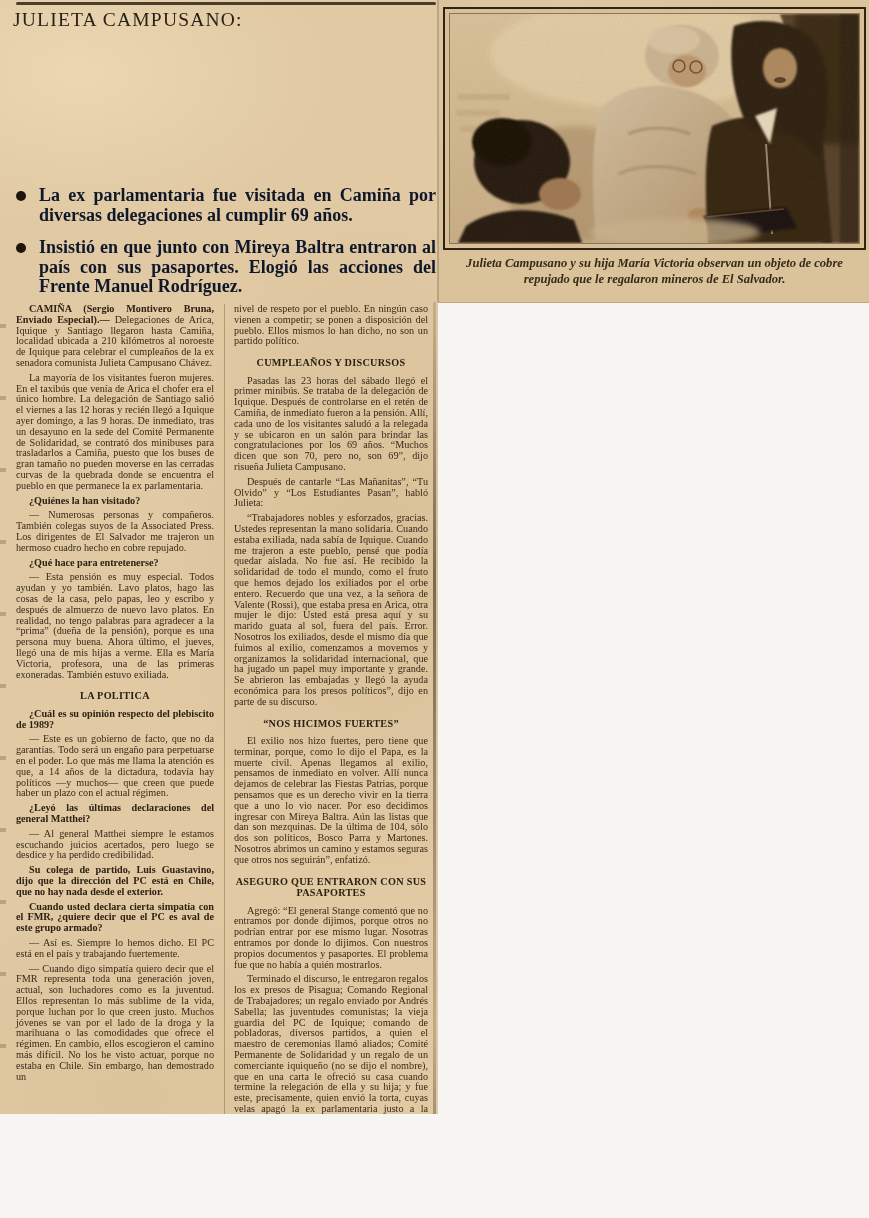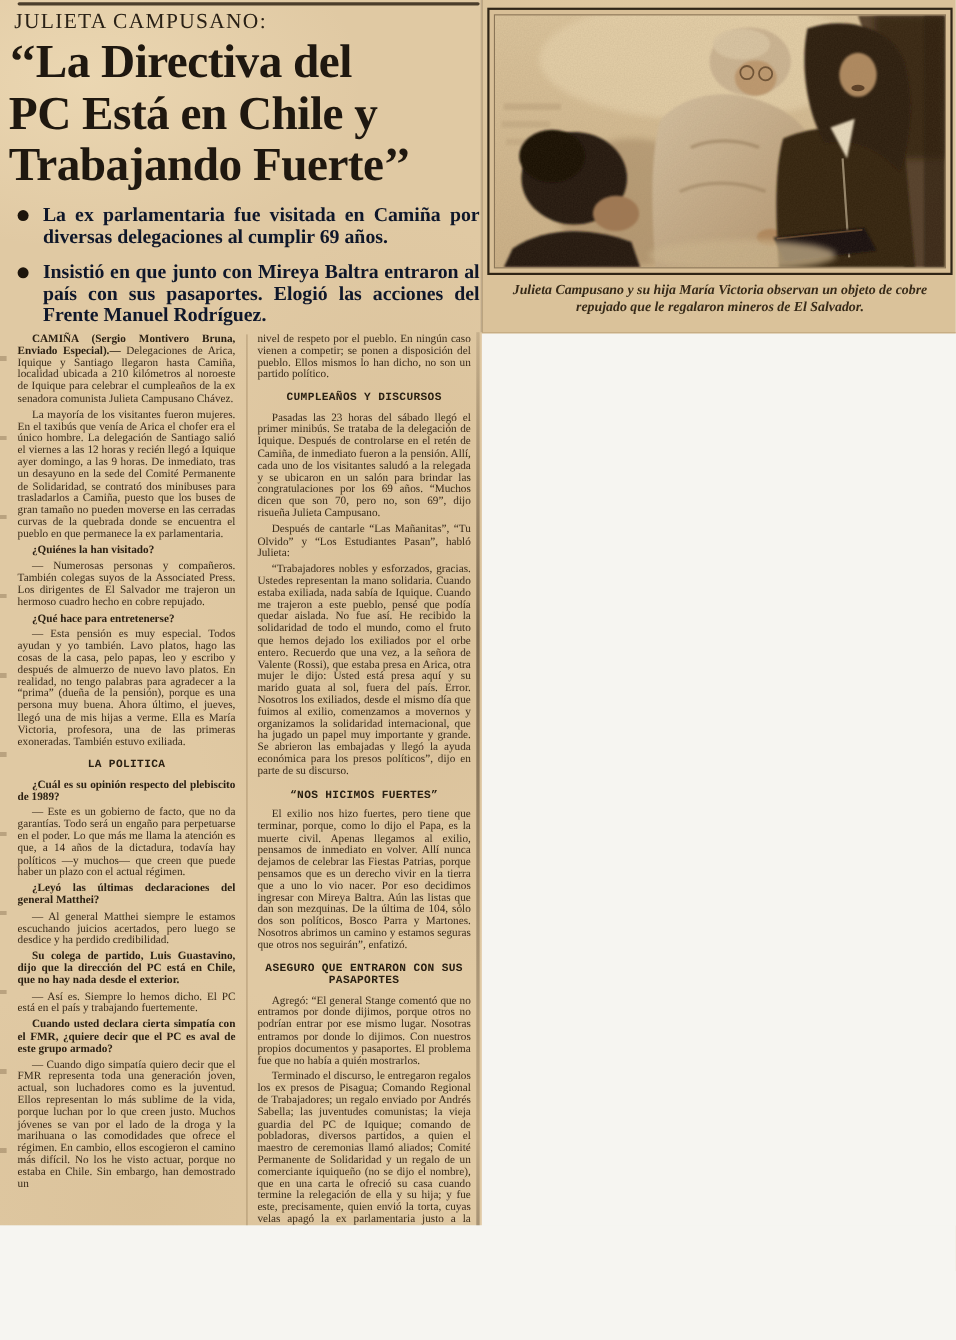--- a/index.html
+++ b/index.html
@@ -47,21 +47,21 @@
     font-size:12.6px;line-height:15.5px;font-style:italic;font-weight:700;
     color:#372a18;text-align:center;}
   
   .col{position:absolute;top:300px;height:914px;overflow:hidden;
     font-size:10.2px;line-height:10.8px;color:#382a19;text-align:justify;}
   .col1{left:12px;width:206px;}
   .col2{left:230px;width:202px;}
   .para{margin:4px;text-indent:13px;}
   .para.noindent{text-indent:0;}
   .para.question{font-weight:700;color:#2c2113;}
-  .para.subhead{font-weight:700;text-align:center;text-indent:0;margin:10px 4px 7px;color:#2a2012;line-height:11.5px;letter-spacing:.3px;font-family:Liberation Mono, monospace;}
+  .para.subhead{font-weight:700;text-align:center;text-indent:0;margin:10px 4px 7px;color:#2a2012;line-height:11.5px;letter-spacing:.3px;}
   .para b{color:#2c2113;}
 </style>
 </head>
 <body>
 
 <div class="scan">
 
   <div class="clip-left"></div>
   <div class="clip-right"></div>
   <div class="seam"></div>
@@ -69,25 +69,20 @@
   <div class="top-rule"></div>
   <div class="left-marks"></div>
   <div class="edge-right"></div>
   <div class="col-rule"></div>
   <div class="smudge sm1"></div>
   <div class="smudge sm2"></div>
   <div class="smudge sm3"></div>
 
   <h2 class="kicker">JULIETA CAMPUSANO:</h2>
 
-  <h1 class="headline">
-    <span>‘‘La Directiva del</span>
-    <span>PC Está en Chile y</span>
-    <span>Trabajando Fuerte’’</span>
-  </h1>
 
   <ul class="bullets">
     <li>
       <span class="dot"></span>
       <span>La ex parlamentaria fue visitada en Camiña por diversas delegaciones al cumplir 69 años.</span>
     </li>
     <li>
       <span class="dot"></span>
       <span>Insistió en que junto con Mireya Baltra entraron al país con sus pasaportes. Elogió las acciones del Frente Manuel Rodríguez.</span>
     </li>
@@ -169,22 +164,22 @@
       <p class="para question">¿Quiénes la han visitado?</p>
       <p class="para body">— Numerosas personas y compañeros. También colegas suyos de la Associated Press. Los dirigentes de El Salvador me trajeron un hermoso cuadro hecho en cobre repujado.</p>
       <p class="para question">¿Qué hace para entretenerse?</p>
       <p class="para body">— Esta pensión es muy especial. Todos ayudan y yo también. Lavo platos, hago las cosas de la casa, pelo papas, leo y escribo y después de almuerzo de nuevo lavo platos. En realidad, no tengo palabras para agradecer a la “prima” (dueña de la pensión), porque es una persona muy buena. Ahora último, el jueves, llegó una de mis hijas a verme. Ella es María Victoria, profesora, una de las primeras exoneradas. También estuvo exiliada.</p>
       <p class="para subhead">LA POLITICA</p>
       <p class="para question">¿Cuál es su opinión respecto del plebiscito de 1989?</p>
       <p class="para body">— Este es un gobierno de facto, que no da garantías. Todo será un engaño para perpetuarse en el poder. Lo que más me llama la atención es que, a 14 años de la dictadura, todavía hay políticos —y muchos— que creen que puede haber un plazo con el actual régimen.</p>
       <p class="para question">¿Leyó las últimas declaraciones del general Matthei?</p>
       <p class="para body">— Al general Matthei siempre le estamos escuchando juicios acertados, pero luego se desdice y ha perdido credibilidad.</p>
       <p class="para question">Su colega de partido, Luis Guastavino, dijo que la dirección del PC está en Chile, que no hay nada desde el exterior.</p>
+      <p class="para question">Cuando usted declara cierta simpatía con el FMR, ¿quiere decir que el PC es aval de este grupo armado?</p>
       <p class="para body">— Así es. Siempre lo hemos dicho. El PC está en el país y trabajando fuertemente.</p>
-      <p class="para question">Cuando usted declara cierta simpatía con el FMR, ¿quiere decir que el PC es aval de este grupo armado?</p>
       <p class="para body">— Cuando digo simpatía quiero decir que el FMR representa toda una generación joven, actual, son luchadores como es la juventud. Ellos representan lo más sublime de la vida, porque luchan por lo que creen justo. Muchos jóvenes se van por el lado de la droga y la marihuana o las comodidades que ofrece el régimen. En cambio, ellos escogieron el camino más difícil. No los he visto actuar, porque no estaba en Chile. Sin embargo, han demostrado un</p>
     </div>
   <div class="col col2">
       <p class="para body noindent">nivel de respeto por el pueblo. En ningún caso vienen a competir; se ponen a disposición del pueblo. Ellos mismos lo han dicho, no son un partido político.</p>
       <p class="para subhead">CUMPLEAÑOS Y DISCURSOS</p>
       <p class="para body">Pasadas las 23 horas del sábado llegó el primer minibús. Se trataba de la delegación de Iquique. Después de controlarse en el retén de Camiña, de inmediato fueron a la pensión. Allí, cada uno de los visitantes saludó a la relegada y se ubicaron en un salón para brindar las congratulaciones por los 69 años. “Muchos dicen que son 70, pero no, son 69”, dijo risueña Julieta Campusano.</p>
       <p class="para body">Después de cantarle “Las Mañanitas”, “Tu Olvido” y “Los Estudiantes Pasan”, habló Julieta:</p>
       <p class="para body">“Trabajadores nobles y esforzados, gracias. Ustedes representan la mano solidaria. Cuando estaba exiliada, nada sabía de Iquique. Cuando me trajeron a este pueblo, pensé que podía quedar aislada. No fue así. He recibido la solidaridad de todo el mundo, como el fruto que hemos dejado los exiliados por el orbe entero. Recuerdo que una vez, a la señora de Valente (Rossi), que estaba presa en Arica, otra mujer le dijo: Usted está presa aquí y su marido guata al sol, fuera del país. Error. Nosotros los exiliados, desde el mismo día que fuimos al exilio, comenzamos a movernos y organizamos la solidaridad internacional, que ha jugado un papel muy importante y grande. Se abrieron las embajadas y llegó la ayuda económica para los presos políticos”, dijo en parte de su discurso.</p>
       <p class="para subhead">“NOS HICIMOS FUERTES”</p>
       <p class="para body">El exilio nos hizo fuertes, pero tiene que terminar, porque, como lo dijo el Papa, es la muerte civil. Apenas llegamos al exilio, pensamos de inmediato en volver. Allí nunca dejamos de celebrar las Fiestas Patrias, porque pensamos que es un derecho vivir en la tierra que a uno lo vio nacer. Por eso decidimos ingresar con Mireya Baltra. Aún las listas que dan son mezquinas. De la última de 104, sólo dos son políticos, Bosco Parra y Martones. Nosotros abrimos un camino y estamos seguras que otros nos seguirán”, enfatizó.</p>

